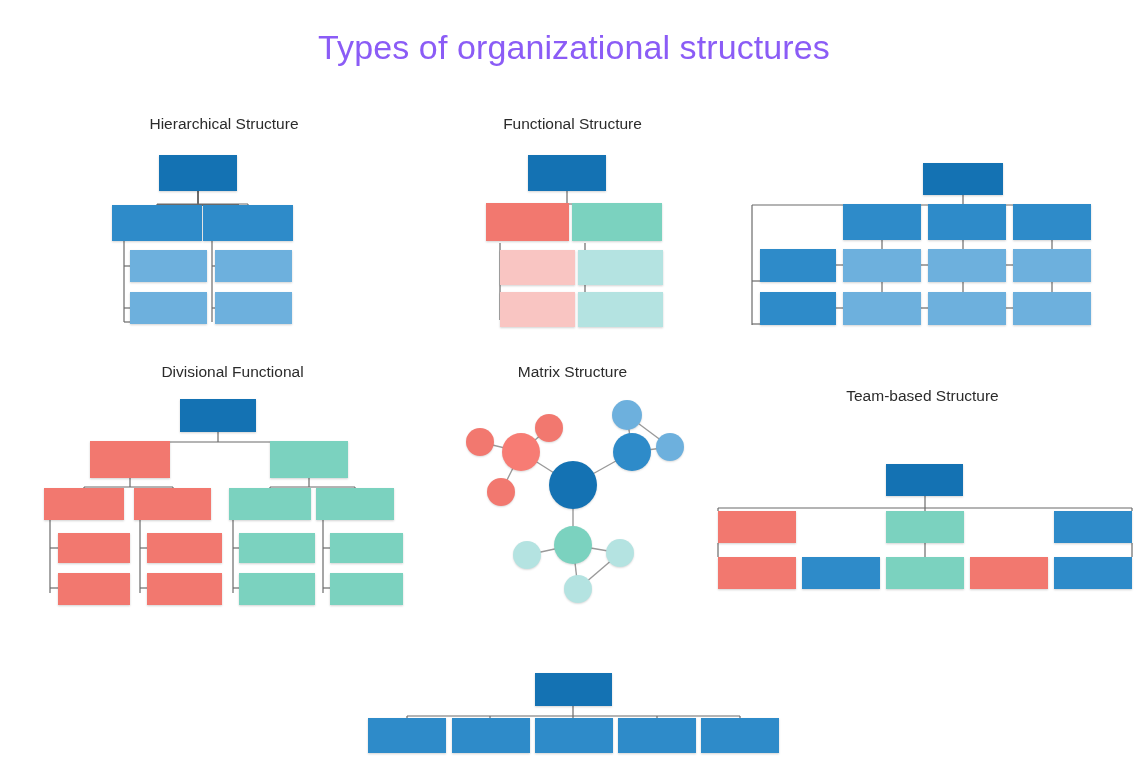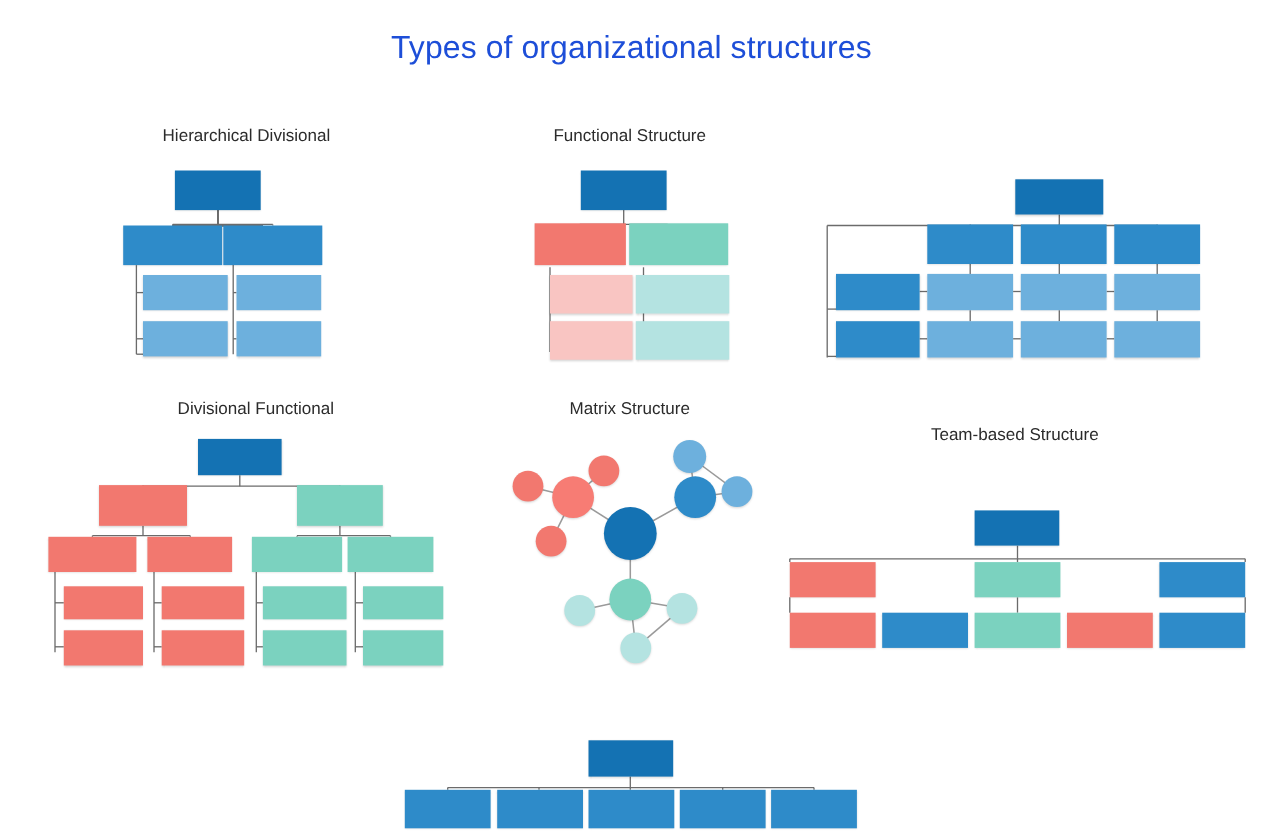--- a/index.html
+++ b/index.html
@@ -4,21 +4,21 @@
 <style>
   html,body{margin:0;padding:0;background:#ffffff;}
   body{
     width:1148px;height:761px;position:relative;overflow:hidden;
     font-family:"Liberation Sans","DejaVu Sans",sans-serif;
     color:#2b2b2b;
   }
   .page{position:absolute;inset:0;}
   .main-title{
     position:absolute;left:0;top:28px;width:1148px;text-align:center;
-    font-size:29px;font-weight:400;color:#1d4ed8;letter-spacing:.1px;
+    font-size:34px;font-weight:400;color:#8b5cf6;letter-spacing:.1px;
   }
   .panel{position:absolute;}
   .panel-title{
     position:absolute;width:100%;text-align:center;top:0;left:0;
     font-size:15.5px;font-weight:400;color:#2b2b2b;white-space:nowrap;
   }
   .canvas{position:absolute;left:0;top:0;width:100%;height:100%;}
   .node{
     position:absolute;box-sizing:border-box;
     box-shadow:0 1px 2px rgba(0,0,0,.18);
@@ -29,21 +29,21 @@
   svg.netlinks line{stroke:#9a9a9a;stroke-width:1.4;}
 </style>
 </head>
 <body>
 
 <div class="page">
 
   <div class="main-title">Types of organizational structures</div>
 
   <div class="panel" style="left:0;top:115px;width:448px;height:225px;">
-    <div class="panel-title">Hierarchical Divisional</div>
+    <div class="panel-title">Hierarchical Structure</div>
     <div class="canvas">
       <svg class="links" width="448" height="225">
 
         <path d="M198,76 L198,90 M157,90 L239,90 M157,90 L157,90 M157,90 L157,90"></path>
         <path d="M157,90 L157,90"></path>
         <path d="M157,90 L157,90"></path>
         <path d="M157,90 L157,90"></path>
         <line x1="157" y1="90" x2="157" y2="90"></line>
         <path d="M157,90 L157,90"></path>
 

